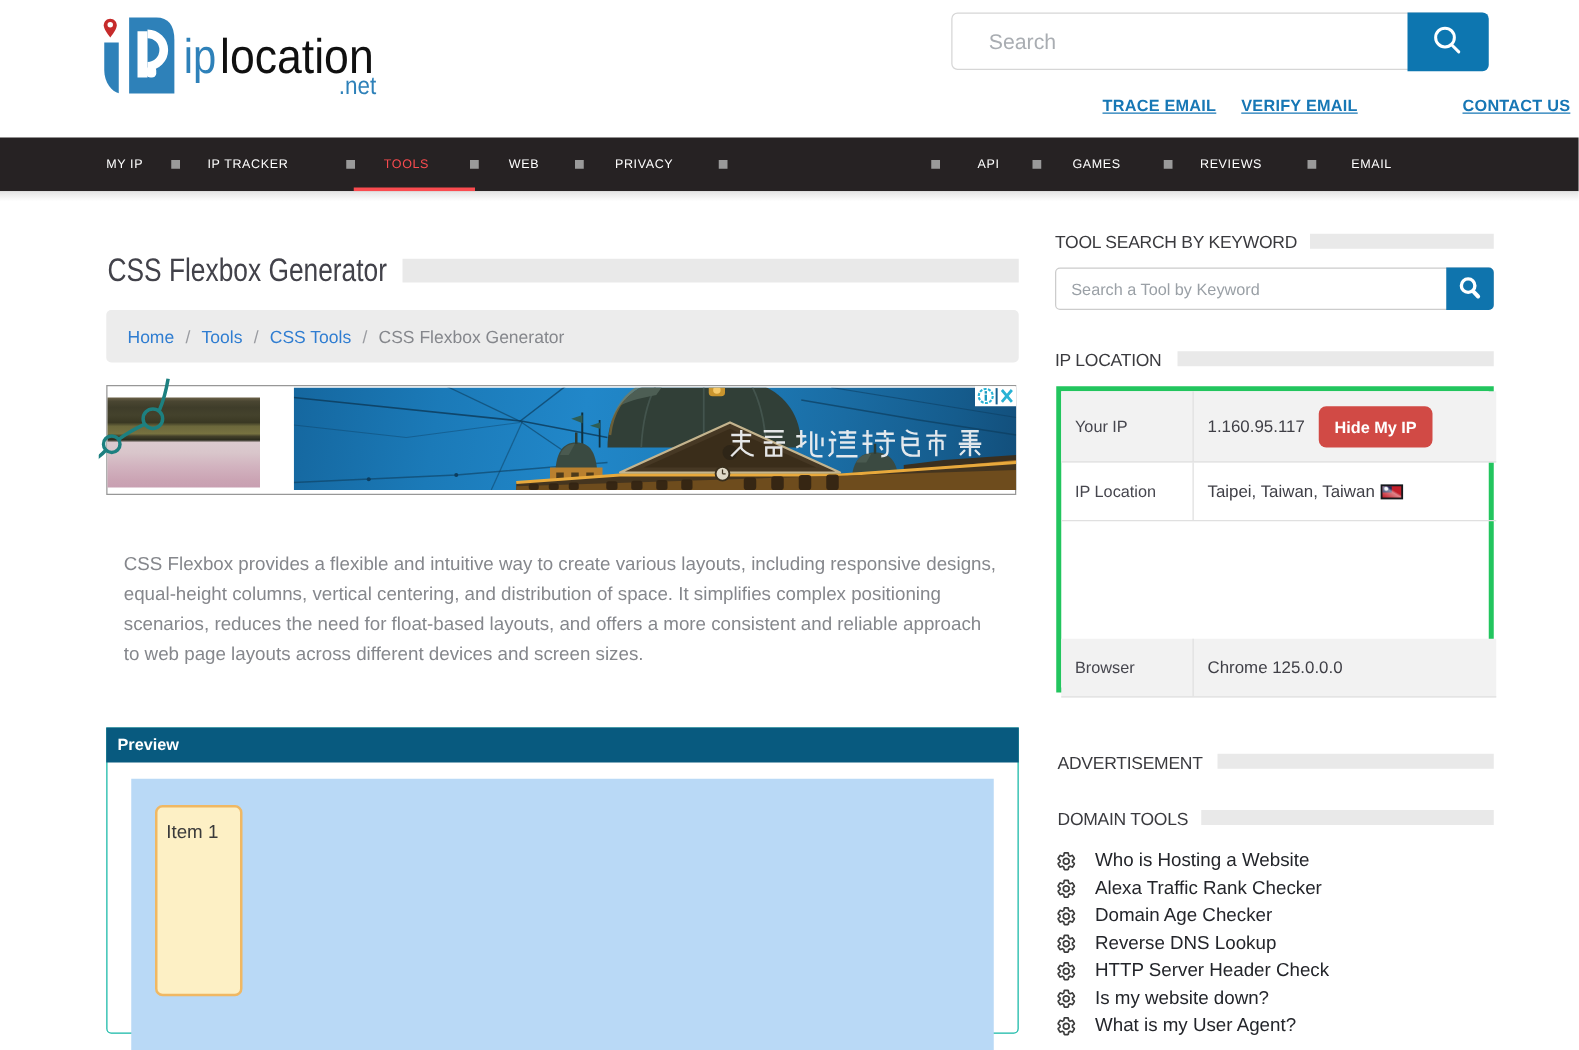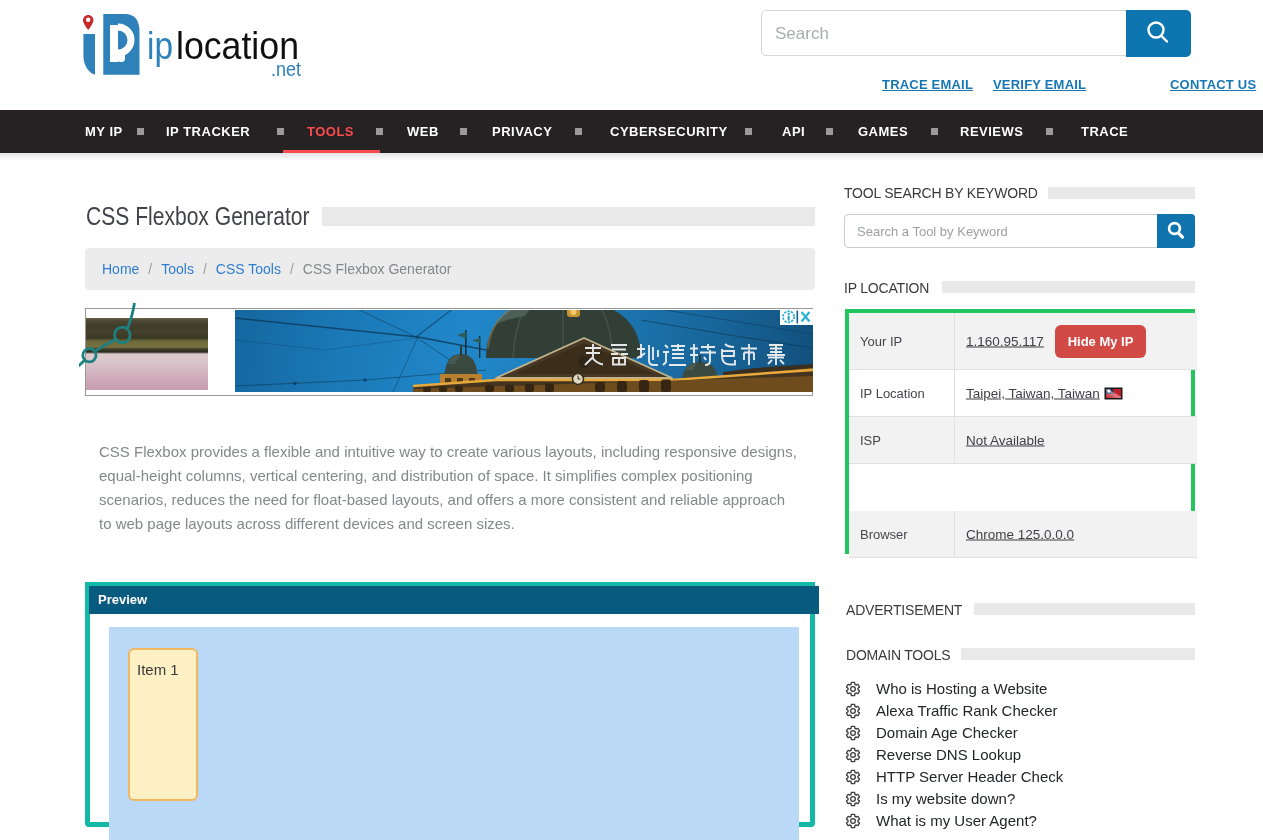--- a/index.html
+++ b/index.html
@@ -5,32 +5,32 @@
 * { margin:0; padding:0; box-sizing:border-box; }
 html,body { width:1263px; height:840px; overflow:hidden; background:#fff;
   font-family:"Liberation Sans", sans-serif; }
 .abs { position:absolute; }
 #page { position:relative; width:1263px; height:840px; }
 
 
 #hdr { position:absolute; left:0; top:0; width:1263px; height:110px; background:#fff; }
 #srch { position:absolute; left:761px; top:10px; width:429px; height:46px;
   border:1px solid #d6d6d6; border-radius:5px; background:#fff; }
-#srch .ph { position:absolute; left:13px; top:13px; font-size:17px; color:#a9adb2; }
+#srch .ph { position:absolute; left:29px; top:13px; font-size:17px; color:#a9adb2; }
 #srchbtn { position:absolute; left:364px; top:-1px; width:65px; height:47px;
   background:#0d76b0; border-radius:0 5px 5px 0; }
 .hlinks { position:absolute; top:77px; font-size:13px; font-weight:bold;
   color:#1777b5; letter-spacing:.2px;text-decoration:underline; }
 
 
 #nav { position:absolute; left:0; top:110px; width:1263px; height:43px; background:#262223; }
 #navshadow { position:absolute; left:0; top:153px; width:1263px; height:8px;
   background:linear-gradient(#e3e3e3,#fff); }
-.ni { position:absolute; top:0; height:43px; line-height:43px; font-size:13px;
-  font-weight:bold; color:#fff; letter-spacing:.5px; white-space:nowrap; }
+.ni { position:absolute; top:0; height:43px; line-height:43px; font-size:10px;
+  font-weight:normal; color:#fff; letter-spacing:.5px; white-space:nowrap; }
 .sq { position:absolute; top:128px; width:7px; height:7px; background:#9a9a9a; }
 #tools-red { color:#fa4b4f; }
 #redbar { position:absolute; left:283px; top:150px; width:97px; height:3px; background:#fa4b4f; }
 
 
 h1.title { position:absolute; left:86px; top:201px; font-size:26px; font-weight:normal;
   color:#42424a; transform:scaleX(.81); transform-origin:0 0; white-space:nowrap; }
 .hbar { position:absolute; background:#e9e9e9; }
 #crumbs { position:absolute; left:85px; top:248px; width:730px; height:42px;
   background:#ececec; border-radius:4px; font-size:14px; line-height:42px; color:#85878c; }
@@ -40,21 +40,21 @@
 
 #ad { position:absolute; left:85px; top:308px; width:728px; height:88px;
   border:1px solid #979797; background:#fff; }
 
 
 #para { position:absolute; left:99px; top:440px; width:700px; font-size:15px;
   line-height:24px; color:#85878c; }
 
 
 #prev { position:absolute; left:85px; top:582px; width:730px; height:245px;
-  border:5px solid #14b8a6; border-radius:0 0 4px 4px; background:#fff; }
+  border:1px solid #14b8a6; border-radius:0 0 4px 4px; background:#fff; }
 #prevhdr { position:absolute; left:-1px; top:-1px; width:730px; height:28px;
   background:#085a7f; color:#fff; font-size:13px; font-weight:bold; line-height:28px;
   padding-left:9px; }
 #prevblue { position:absolute; left:19px; top:40px; width:690px; height:234px; background:#b9d9f6; }
 #item1 { position:absolute; left:19px; top:21px; width:70px; height:153px;
   background:#fdf0c5; border:2px solid #f0b863; border-radius:6px;
   font-size:15px; color:#3a3a3a; padding:11px 0 0 7px; }
 
 
 .sideh { position:absolute; font-size:14px; color:#3a3a3e; letter-spacing:-.2px; white-space:nowrap; }
@@ -63,21 +63,21 @@
 #tsrch .ph { position:absolute; left:12px; top:9px; font-size:13px; color:#9aa0a6; }
 #tsrchbtn { position:absolute; left:312px; top:-1px; width:38px; height:34px;
   background:#0f74ad; border-radius:0 4px 4px 0; }
 
 #iptbl { position:absolute; left:845px; top:309px; width:350px; height:245px;
   border:4px solid #22c55e; }
 .trow { position:absolute; left:0; width:348px; border-bottom:1px solid #e0e0e0; }
 .trow .lbl { position:absolute; left:11px; top:50%; transform:translateY(-50%);
   font-size:13px; color:#46464e; }
 .trow .val { position:absolute; left:117px; top:50%; transform:translateY(-50%);
-  font-size:13.5px; color:#3f3f46; white-space:nowrap;text-decoration:underline; }
+  font-size:13.5px; color:#3f3f46; white-space:nowrap; }
 .vline { position:absolute; left:105px; top:0; bottom:0; width:1px; background:#e0e0e0; }
 .gray { background:#f2f2f2; }
 #hidebtn { position:absolute; left:206px; top:12px; width:91px; height:33px;
   background:#d14a45; border-radius:6px; color:#fff; font-size:13px; font-weight:bold;
   text-align:center; line-height:33px; }
 
 #dlist { position:absolute; left:845px; top:678px; font-size:15px; color:#23252a; }
 #dlist .row { position:relative; height:22px; line-height:22px; padding-left:31px; white-space:nowrap; }
 #dlist svg { position:absolute; left:0; top:3px; }
 </style>
@@ -115,25 +115,24 @@
     <div class="hlinks" style="left:993px">VERIFY EMAIL</div>
     <div class="hlinks" style="left:1170px">CONTACT US</div>
   </div>
 
   <div id="nav">
     <div class="ni" style="left:85px">MY IP</div>
     <div class="ni" style="left:166px">IP TRACKER</div>
     <div class="ni" id="tools-red" style="left:307px">TOOLS</div>
     <div class="ni" style="left:407px">WEB</div>
     <div class="ni" style="left:492px">PRIVACY</div>
-    <div class="ni" style="left:610px">CYBERSECURITY</div>
     <div class="ni" style="left:782px">API</div>
     <div class="ni" style="left:858px">GAMES</div>
     <div class="ni" style="left:960px">REVIEWS</div>
-    <div class="ni" style="left:1081px">TRACE</div>
+    <div class="ni" style="left:1081px">EMAIL</div>
   </div>
   <div class="sq" style="left:137px"></div>
   <div class="sq" style="left:277px"></div>
   <div class="sq" style="left:376px"></div>
   <div class="sq" style="left:460px"></div>
   <div class="sq" style="left:575px"></div>
   <div class="sq" style="left:745px"></div>
   <div class="sq" style="left:826px"></div>
   <div class="sq" style="left:931px"></div>
   <div class="sq" style="left:1046px"></div>
@@ -323,25 +322,20 @@
             <stop offset=".62" stop-color="#fff" stop-opacity="0"></stop>
           </linearGradient>
         </defs>
         <rect x="0.5" y="0.5" width="18" height="12" fill="#14191c"></rect>
         <rect x="2" y="2" width="15" height="9" fill="#c31f2b"></rect>
         <rect x="2" y="2" width="7.4" height="5" fill="#232a58"></rect>
         <circle cx="5" cy="4" r="2.6" fill="url(#sun)"></circle>
         <rect x="2" y="2" width="15" height="9" fill="url(#shine)"></rect>
       </svg>
     </div>
-    <div class="trow gray" style="top:104px;height:47px">
-      <div class="vline"></div>
-      <div class="lbl">ISP</div>
-      <div class="val">Not Available</div>
-    </div>
     <div class="trow gray" style="top:198px;height:47px">
       <div class="vline"></div>
       <div class="lbl">Browser</div>
       <div class="val">Chrome 125.0.0.0</div>
     </div>
   </div>
 
   <div class="sideh" style="left:846px;top:602px">ADVERTISEMENT</div>
   <div class="hbar" style="left:974px;top:603px;width:221px;height:12px"></div>
 

